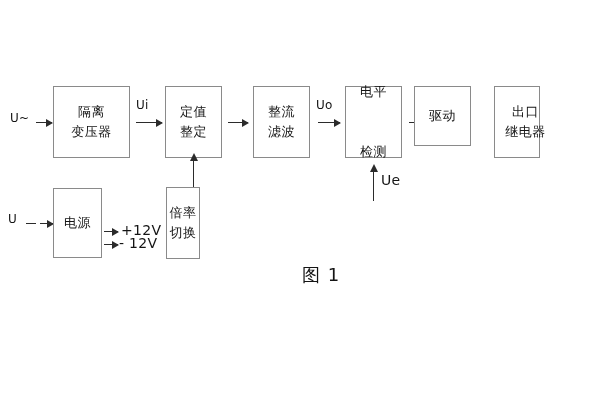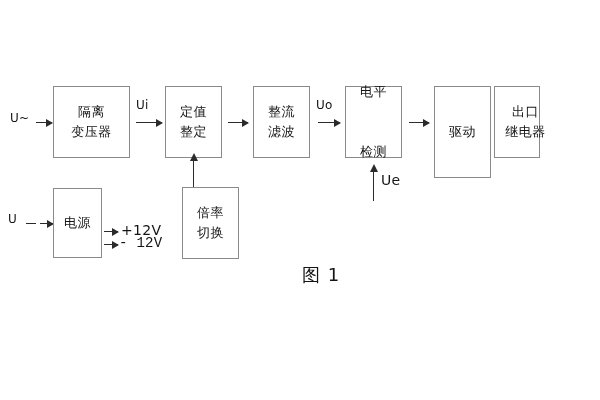--- a/index.html
+++ b/index.html
@@ -79,21 +79,21 @@
   <span class="lbl" style="left:316px;top:98px;">Uo</span>
   <span class="arrow-r" style="left:318px;top:122px;width:22px;"></span>
 
   <div class="box" style="left:345px;top:86px;width:57px;height:72px;gap:40px;">
     <span class="ln">电平</span>
     <span class="ln">检测</span>
   </div>
 
   <span class="arrow-r" style="left:409px;top:122px;width:20px;"></span>
 
-  <div class="box" style="left:434px;top:86px;width:57px;height:92px;">
+  <div class="box" style="left:414px;top:86px;width:57px;height:60px;">
     <span class="ln">驱动</span>
   </div>
 
   <span class="arrow-r" style="left:497px;top:122px;width:20px;"></span>
 
   <div class="box" style="left:494px;top:86px;width:46px;height:72px;padding-left:17px;">
     <span class="ln">出口</span>
     <span class="ln">继电器</span>
   </div>
 
@@ -102,23 +102,23 @@
   <span class="arrow-r" style="left:40px;top:223px;width:13px;"></span>
 
   <div class="box" style="left:53px;top:188px;width:49px;height:70px;">
     <span class="ln">电源</span>
   </div>
 
   <span class="arrow-r" style="left:104px;top:231px;width:14px;"></span>
   <span class="lbl lbl-sm" style="left:121px;top:222px;">+12V</span>
 
   <span class="arrow-r" style="left:104px;top:244px;width:14px;"></span>
-  <span class="lbl lbl-sm" style="left:119px;top:235px;font-family:Liberation Mono, monospace;">- 12V</span>
+  <span class="lbl lbl-sm" style="left:119px;top:235px;">- 12V</span>
 
-  <div class="box" style="left:182px;top:187px;width:57px;height:72px;">
+  <div class="box" style="left:166px;top:187px;width:34px;height:72px;">
     <span class="ln">倍率</span>
     <span class="ln">切换</span>
   </div>
 
   <span class="arrow-u" style="left:193px;top:161px;height:26px;"></span>
 
 
   <span class="arrow-u" style="left:373px;top:172px;height:29px;"></span>
   <span class="lbl lbl-sm" style="left:381px;top:172px;">Ue</span>
 

